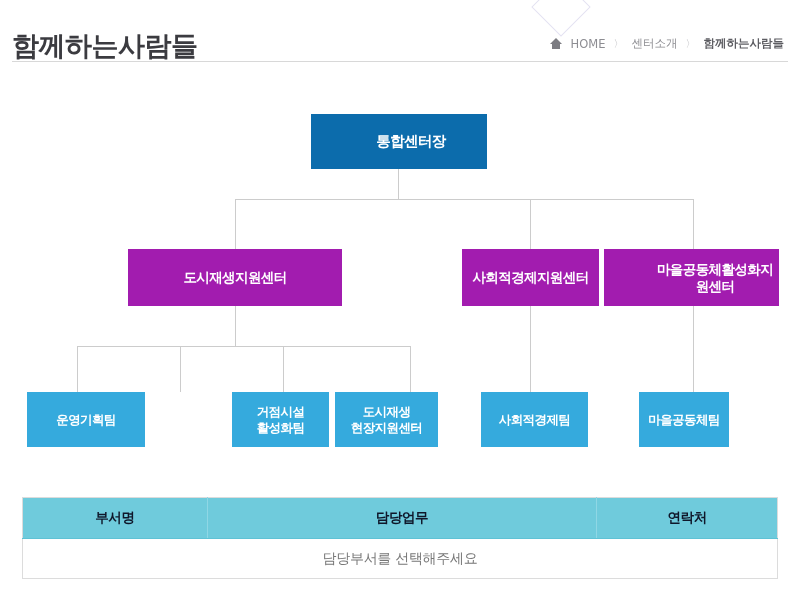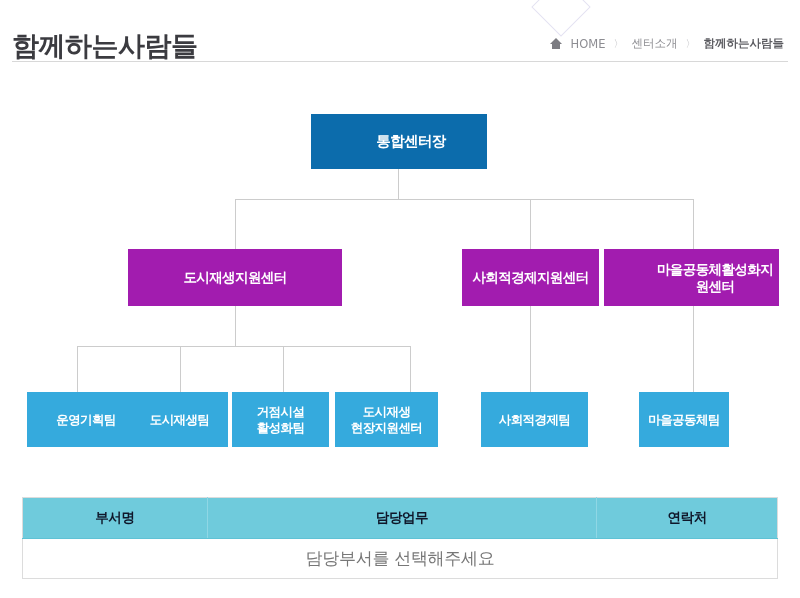--- a/index.html
+++ b/index.html
@@ -122,21 +122,21 @@
     font-weight: 700;
     letter-spacing: -0.4px;
     height: 41px;
     border-right: 1px solid #8fd7e5;
     border-bottom: 1px solid #5fc2d5;
   }
   .dept-table th:last-child { border-right: none; }
   .dept-table td {
     height: 40px;
     text-align: center;
-    font-size: 17px;
+    font-size: 14px;
     color: #777777;
     letter-spacing: -0.3px;
     background: #ffffff;
   }
 </style>
 </head>
 <body>
 
 <div id="page">
 
@@ -173,21 +173,20 @@
     <div class="connector h" style="left:77px; top:274px; width:333px;"></div>
     <div class="connector v" style="left:77px; top:274px; height:46px;"></div>
     <div class="connector v" style="left:180px; top:274px; height:46px;"></div>
     <div class="connector v" style="left:283px; top:274px; height:46px;"></div>
     <div class="connector v" style="left:410px; top:274px; height:46px;"></div>
 
     <div class="connector v" style="left:530px; top:234px; height:86px;"></div>
     <div class="connector v" style="left:693px; top:234px; height:86px;"></div>
 
     <div class="node level-3" style="left:27px; top:320px; width:118px; height:55px;">운영기획팀</div>
-    <div class="node level-3" style="left:131px; top:320px; width:97px; height:55px;">도시재생팀</div>
     <div class="node level-3" style="left:232px; top:320px; width:97px; height:55px; white-space:pre-line;">거점시설
 활성화팀</div>
     <div class="node level-3" style="left:335px; top:320px; width:103px; height:55px; white-space:pre-line;">도시재생
 현장지원센터</div>
     <div class="node level-3" style="left:481px; top:320px; width:107px; height:55px;">사회적경제팀</div>
     <div class="node level-3" style="left:639px; top:320px; width:90px; height:55px;">마을공동체팀</div>
   </div>
 
   <table class="dept-table">
     <thead>

